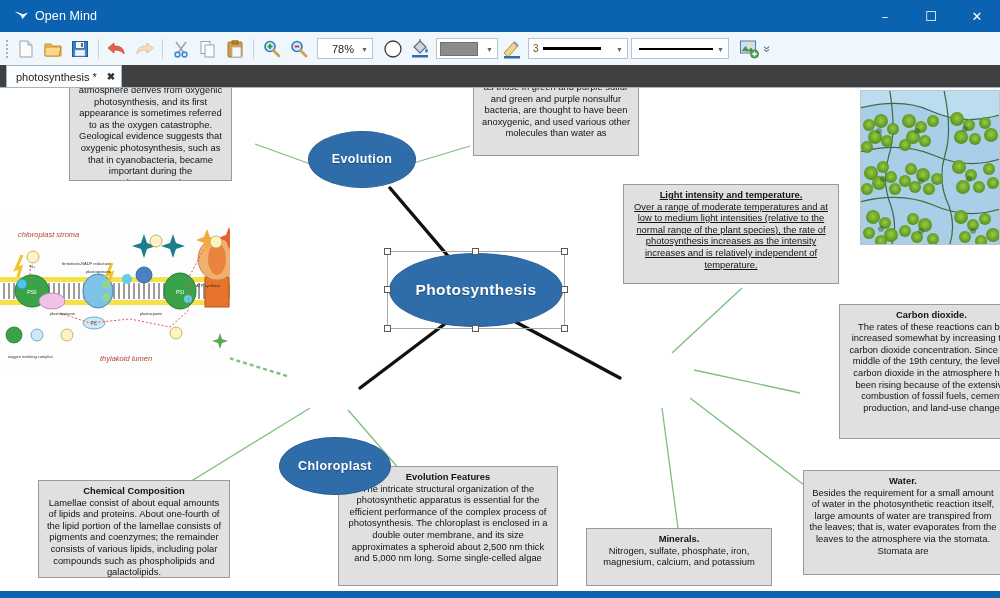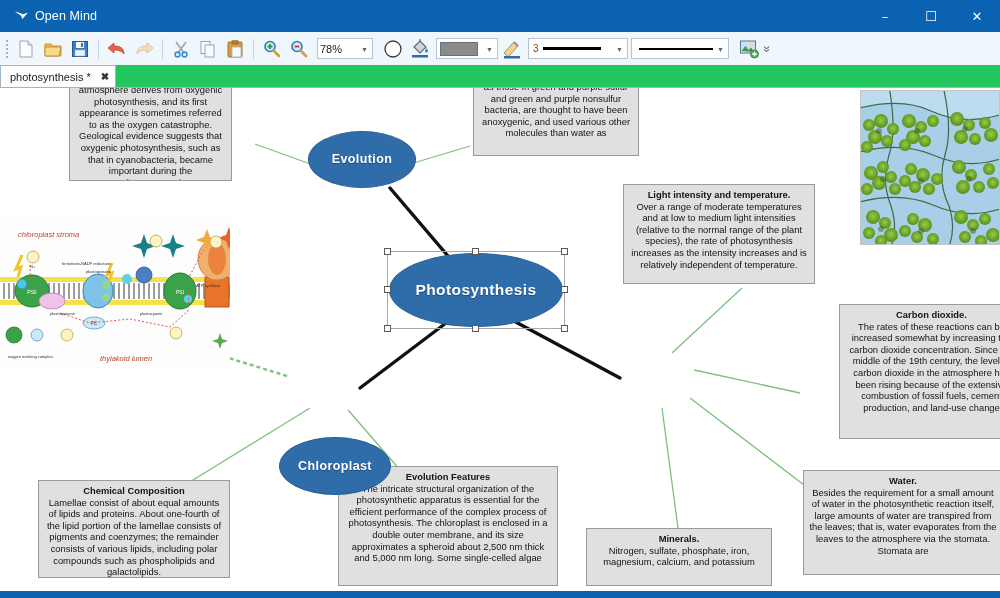--- a/index.html
+++ b/index.html
@@ -93,21 +93,21 @@
     width: 1px; height: 20px;
     background: #c3d3e2;
     margin: 0 4px;
   }
   .zoom-combo {
     width: 56px; height: 21px;
     background: #fff;
     border: 1px solid #b4c6d6;
     display: flex; align-items: center;
     font-size: 11px; color: #222;
-    padding-left: 2px;
+    padding-left: 14px;
     position: relative;
     margin-left: 4px; margin-right: 6px;
   }
   .combo-arrow {
     position: absolute; right: 4px; top: 50%;
     transform: translateY(-50%);
     font-size: 7px; color: #55657a;
   }
   .color-combo {
     width: 62px; height: 21px;
@@ -135,23 +135,24 @@
   }
   .line-combo .lw-num { font-size: 10px; color: #7a4a22; }
   .line-combo .lw-bar { height: 3px; background: #000; width: 58px; }
   .line-combo2 { width: 98px; }
   .line-combo2 .lw-bar { width: 74px; height: 2px; margin-left: 3px;}
 
   
   .tabbar {
     height: 22px;
     flex: 0 0 22px;
-    background: #22c55e;
+    background: #404040;
     display: flex;
     align-items: flex-end;
+    padding-left: 6px;
     position: relative;
     z-index: 5;
   }
   .tab {
     height: 22px;
     background: #fdfdfd;
     border: 1px solid #9fb6c9;
     border-bottom: none;
     display: flex; align-items: center;
     padding: 0 6px 0 9px;
@@ -433,21 +434,21 @@
     </svg>
 
     <div class="note" style="left:69px; top:-9px; width:163px; height:102px;">
       <span>atmosphere derives from oxygenic photosynthesis, and its first appearance is sometimes referred to as the oxygen catastrophe. Geological evidence suggests that oxygenic photosynthesis, such as that in cyanobacteria, became important during the Paleoproterozoic</span>
     </div>
 
     <div class="note" style="left:473px; top:-12px; width:166px; height:80px;">
       <span>as those in green and purple sulfur and green and purple nonsulfur bacteria, are thought to have been anoxygenic, and used various other molecules than water as</span>
     </div>
 
-    <div class="note" style="left:623px; top:96px; width:192px; height:100px;">
+    <div class="note" style="left:623px; top:96px; width:216px; height:100px;text-decoration:underline;">
       <b>Light intensity and temperature.</b>
       <span>Over a range of moderate temperatures and at low to medium light intensities (relative to the normal range of the plant species), the rate of photosynthesis increases as the intensity increases and is relatively independent of temperature.</span>
     </div>
 
     <div class="note" style="left:839px; top:216px; width:185px; height:135px;">
       <b>Carbon dioxide.</b>
       <span>The rates of these reactions can be increased somewhat by increasing the carbon dioxide concentration. Since the middle of the 19th century, the level of carbon dioxide in the atmosphere has been rising because of the extensive combustion of fossil fuels, cement production, and land-use change</span>
     </div>
 
     <div class="note" style="left:803px; top:382px; width:200px; height:105px;">

